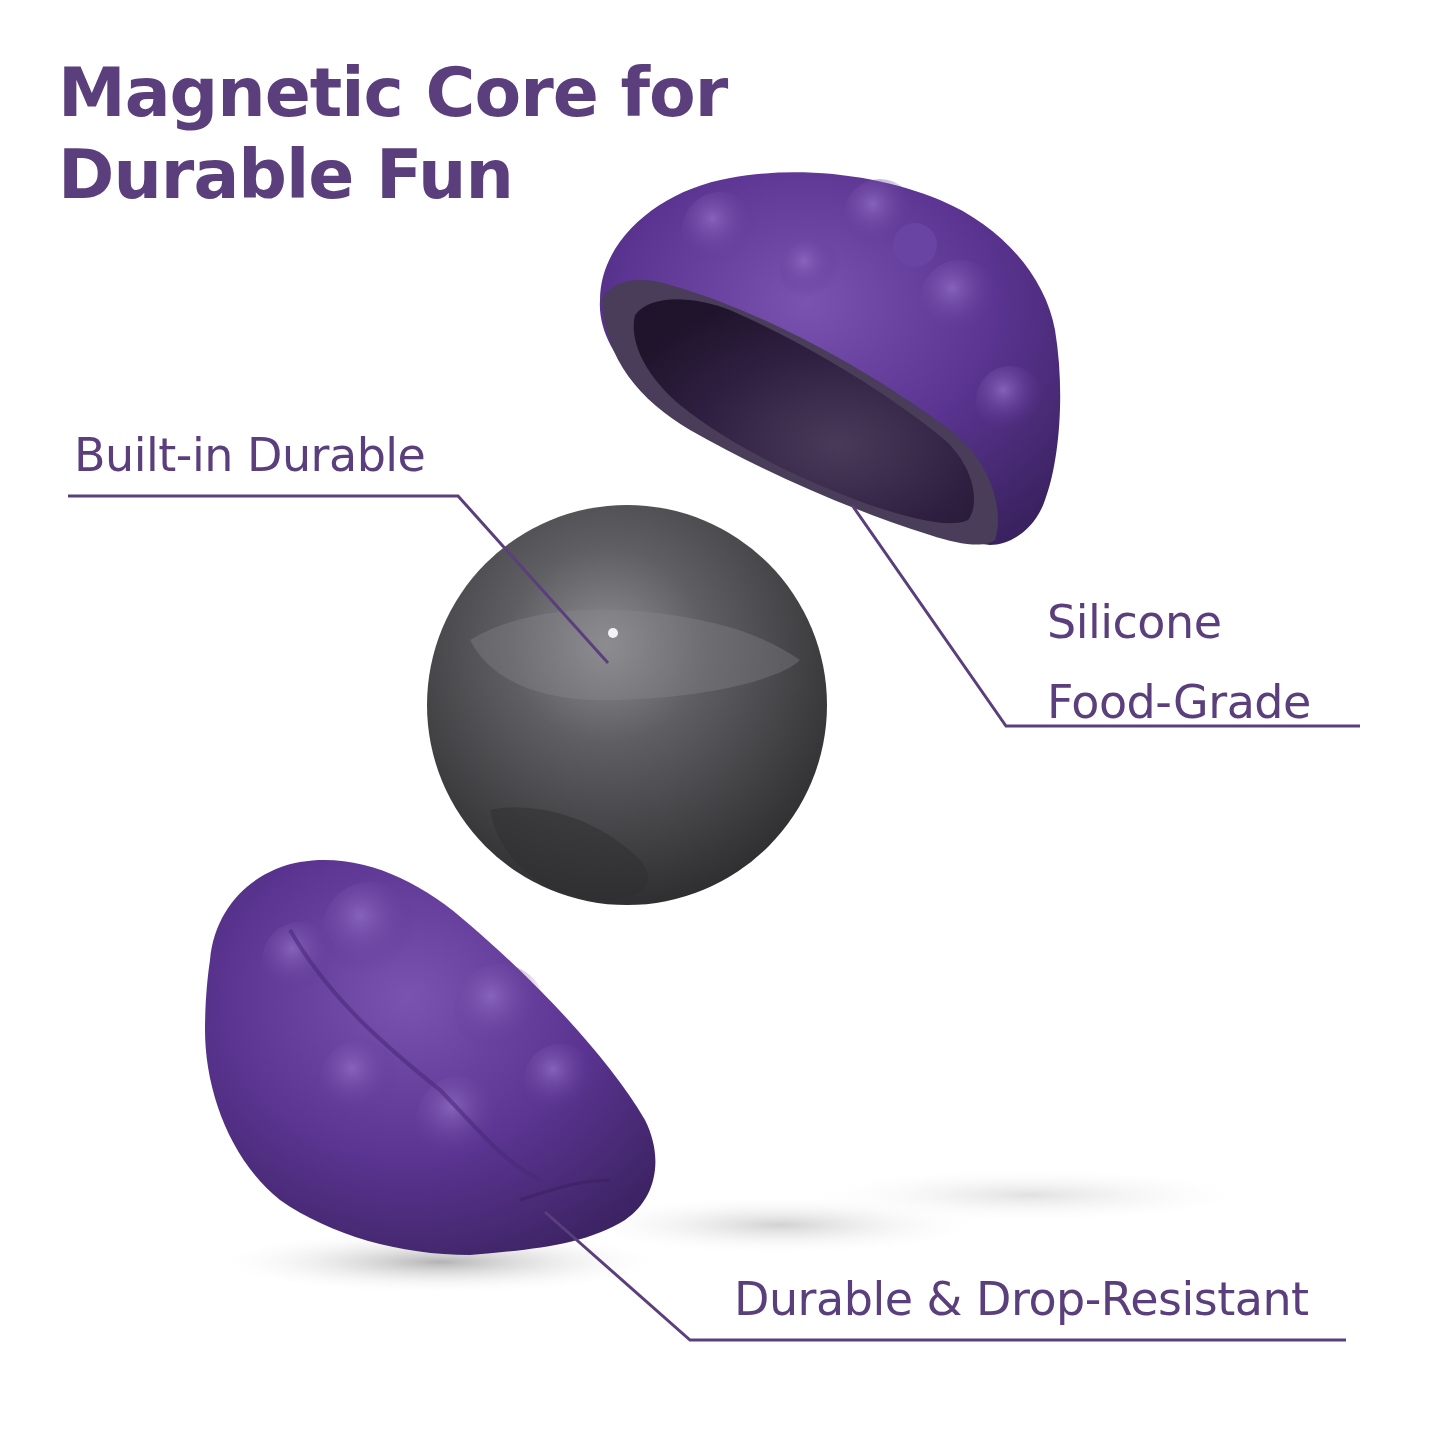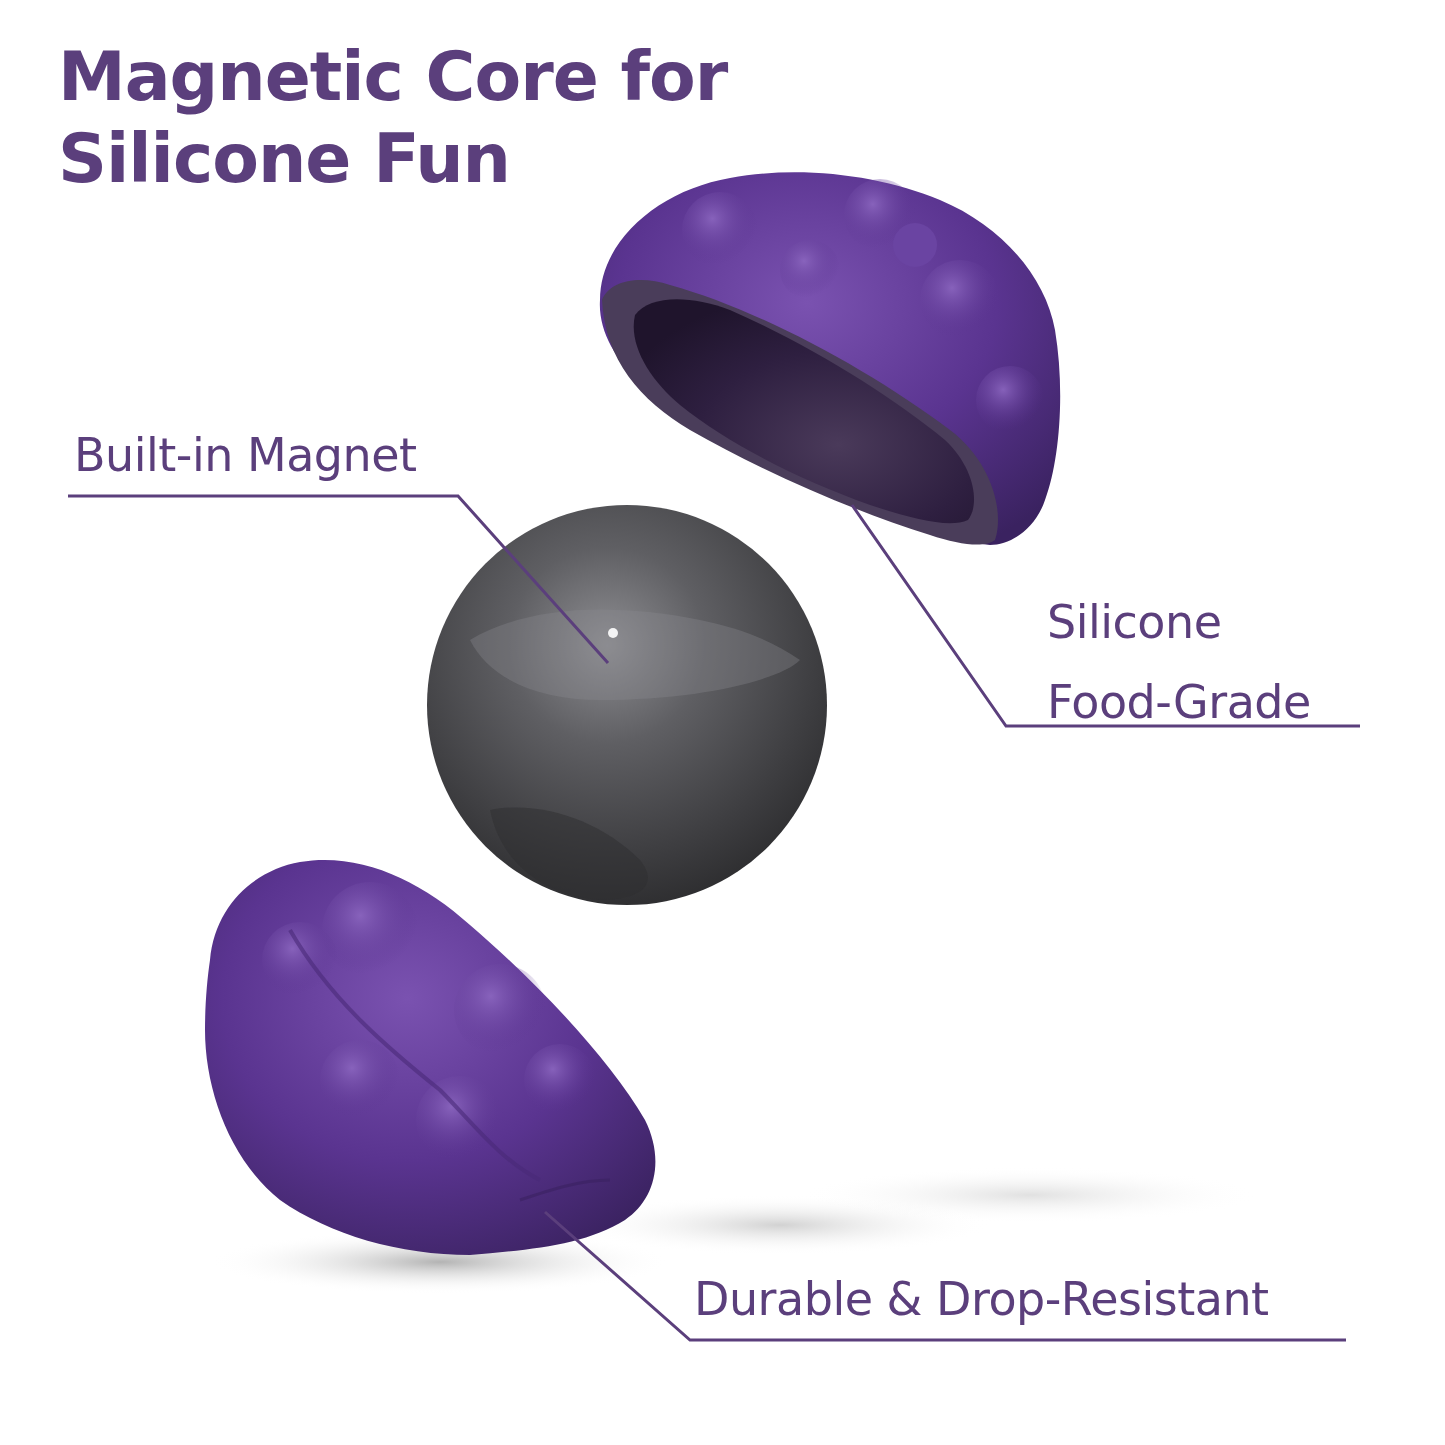--- a/index.html
+++ b/index.html
@@ -4,36 +4,36 @@
   <style>
     html, body { margin: 0; padding: 0; }
     body {
       width: 1445px; height: 1445px; overflow: hidden;
       background: #ffffff;
       font-family: "Liberation Sans", "DejaVu Sans", sans-serif;
       position: relative;
     }
     .canvas { position: absolute; inset: 0; }
     .title {
-      position: absolute; left: 58px; top: 36px;
+      position: absolute; left: 58px; top: 52px;
       font-family: "DejaVu Sans", sans-serif;
       font-weight: bold; font-size: 68px; line-height: 82px;
       color: #5b3f7c; letter-spacing: -1px; margin: 0;
     }
     .title span { display: block; }
     .label {
       position: absolute;
       font-family: "DejaVu Sans", sans-serif;
       font-weight: normal; color: #5b3f7c;
       font-size: 46px; letter-spacing: -0.5px; white-space: nowrap;
     }
     .label-magnet { left: 74px; top: 428px; }
     .label-silicone { left: 1047px; top: 582px; line-height: 80px; }
     .label-silicone span { display: block; }
-    .label-durable { left: 694px; top: 1272px; }
+    .label-durable { left: 734px; top: 1272px; }
     svg.art { position: absolute; left: 0; top: 0; }
   </style>
 </head>
 <body>
 
 <div class="canvas">
 
   <svg class="art" width="1445" height="1445" viewBox="0 0 1445 1445">
     <defs>
       <radialGradient id="sphereGrad" cx="45%" cy="35%" r="70%">
@@ -103,24 +103,24 @@
 
     <g stroke="#5b3f7c" stroke-width="3" fill="none">
       <polyline points="68,496 458,496 608,663"></polyline>
       <polyline points="852,505 1006,726 1360,726"></polyline>
       <polyline points="545,1212 690,1340 1346,1340"></polyline>
     </g>
   </svg>
 
   <h1 class="title">
     <span>Magnetic Core for</span>
-    <span>Silicone Fun</span>
+    <span>Durable Fun</span>
   </h1>
 
-  <div class="label label-magnet">Built-in Magnet</div>
+  <div class="label label-magnet">Built-in Durable</div>
 
   <div class="label label-silicone">
     <span>Silicone</span>
     <span>Food-Grade</span>
   </div>
 
   <div class="label label-durable">Durable &amp; Drop-Resistant</div>
 
 </div>
 

